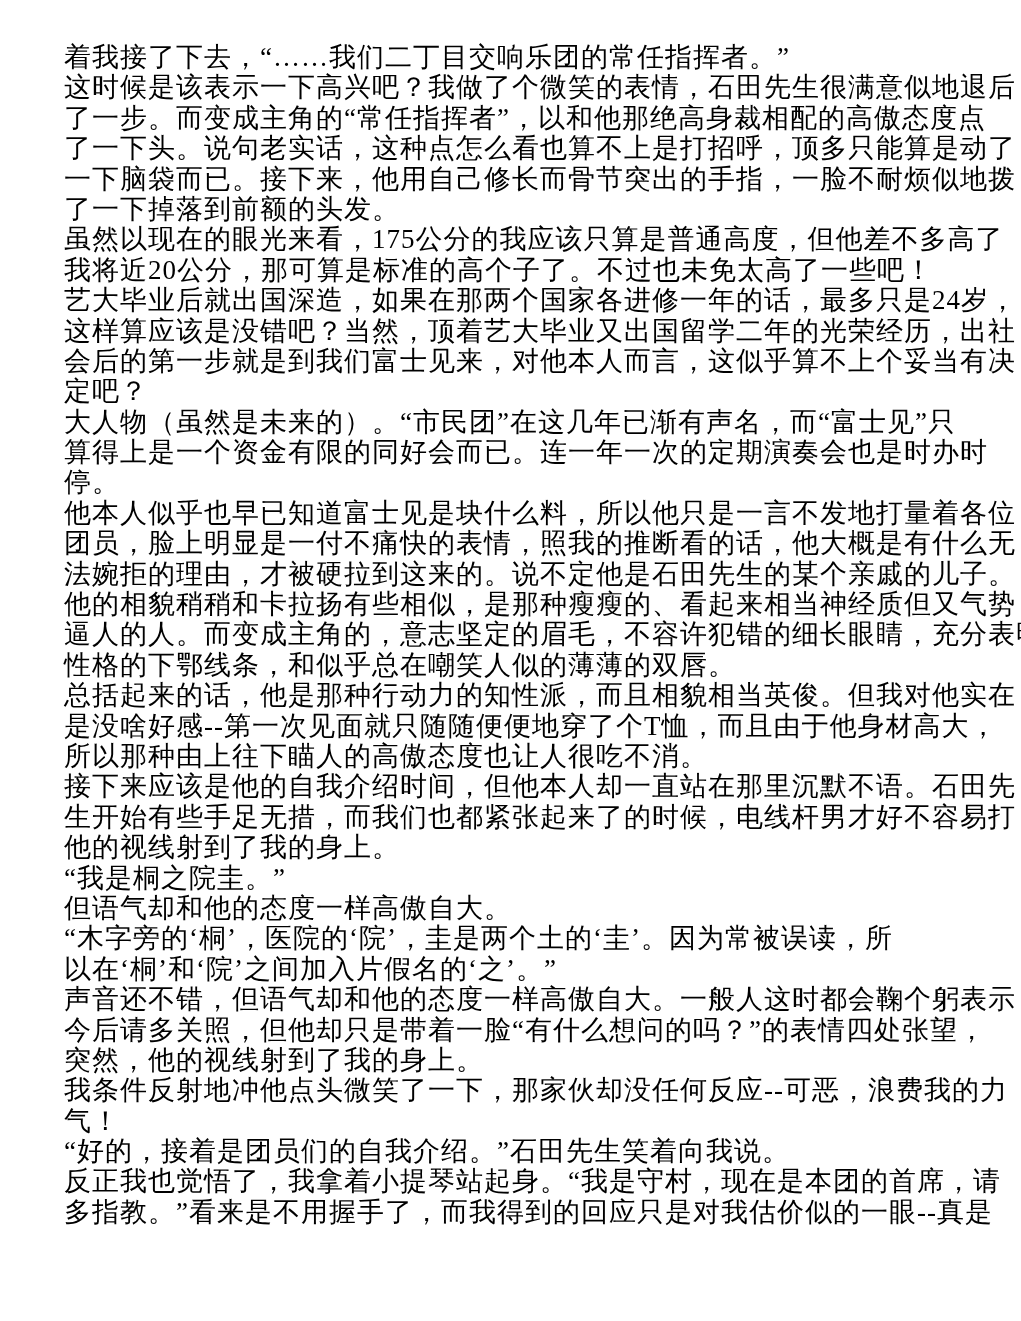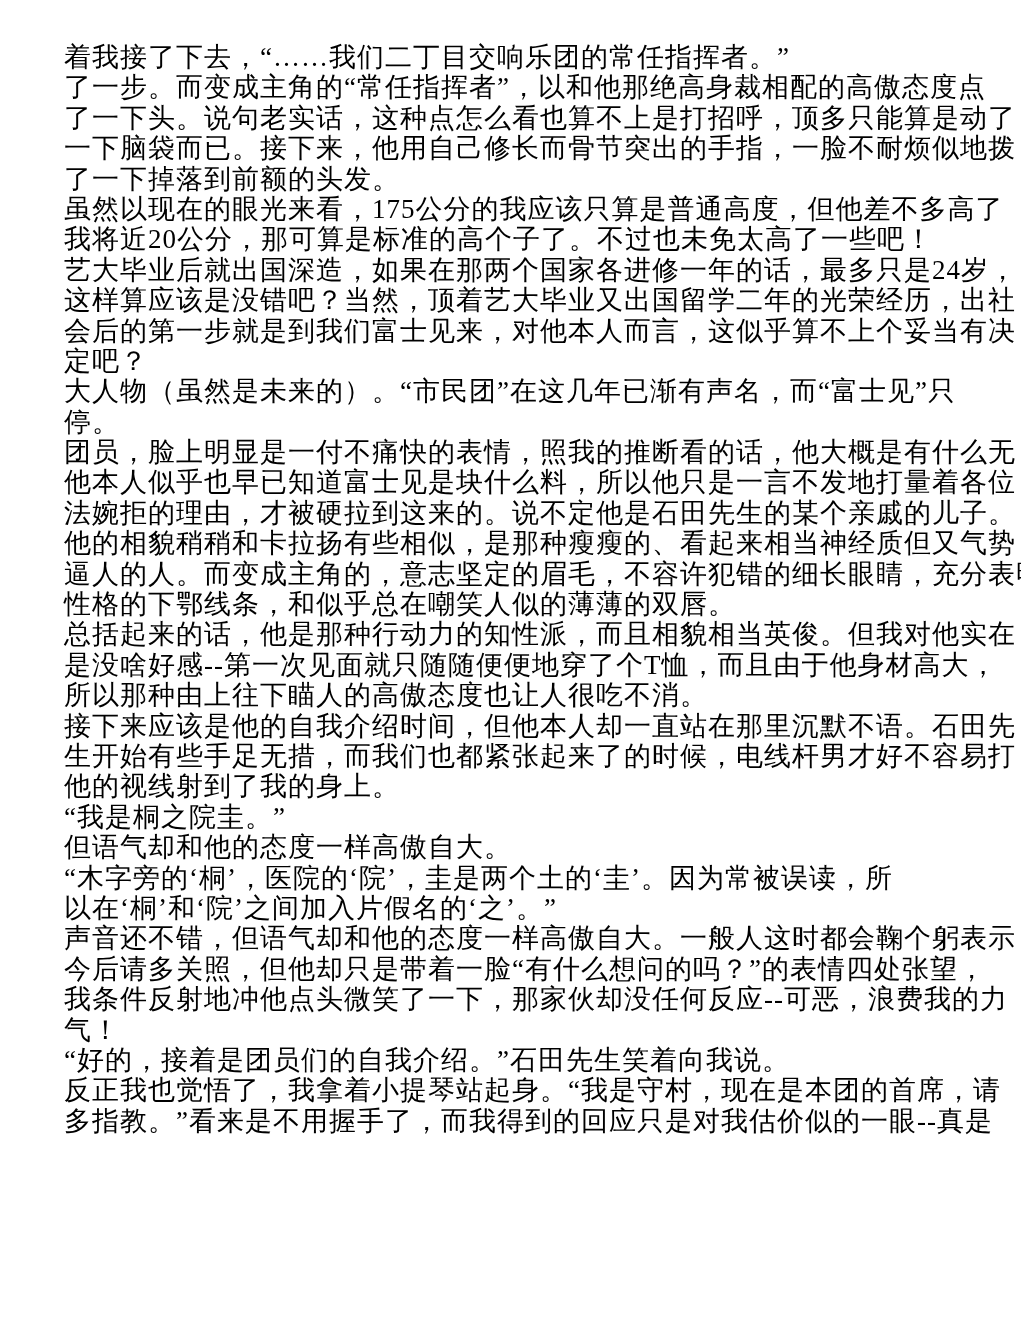--- a/index.html
+++ b/index.html
@@ -31,49 +31,52 @@
     overflow: visible;
     font-weight: 500;
   }
 </style>
 </head>
 <body>
 
 <div class="page">
   <div class="text-block" id="text-block">
       <div class="text-line">着我接了下去，“……我们二丁目交响乐团的常任指挥者。”</div>
+      <div class="text-line">这时候是该表示一下高兴吧？我做了个微笑的表情，石田先生很满意似地退后</div>
       <div class="text-line">了一步。而变成主角的“常任指挥者”，以和他那绝高身裁相配的高傲态度点</div>
       <div class="text-line">了一下头。说句老实话，这种点怎么看也算不上是打招呼，顶多只能算是动了</div>
       <div class="text-line">一下脑袋而已。接下来，他用自己修长而骨节突出的手指，一脸不耐烦似地拨</div>
       <div class="text-line">了一下掉落到前额的头发。</div>
       <div class="text-line">虽然以现在的眼光来看，175公分的我应该只算是普通高度，但他差不多高了</div>
       <div class="text-line">我将近20公分，那可算是标准的高个子了。不过也未免太高了一些吧！</div>
       <div class="text-line">艺大毕业后就出国深造，如果在那两个国家各进修一年的话，最多只是24岁，</div>
       <div class="text-line">这样算应该是没错吧？当然，顶着艺大毕业又出国留学二年的光荣经历，出社</div>
       <div class="text-line">会后的第一步就是到我们富士见来，对他本人而言，这似乎算不上个妥当有决</div>
       <div class="text-line">定吧？</div>
       <div class="text-line">大人物（虽然是未来的）。“市民团”在这几年已渐有声名，而“富士见”只</div>
+      <div class="text-line">算得上是一个资金有限的同好会而已。连一年一次的定期演奏会也是时办时</div>
       <div class="text-line">停。</div>
+      <div class="text-line">他本人似乎也早已知道富士见是块什么料，所以他只是一言不发地打量着各位</div>
       <div class="text-line">团员，脸上明显是一付不痛快的表情，照我的推断看的话，他大概是有什么无</div>
-      <div class="text-line">他本人似乎也早已知道富士见是块什么料，所以他只是一言不发地打量着各位</div>
       <div class="text-line">法婉拒的理由，才被硬拉到这来的。说不定他是石田先生的某个亲戚的儿子。</div>
       <div class="text-line">他的相貌稍稍和卡拉扬有些相似，是那种瘦瘦的、看起来相当神经质但又气势</div>
       <div class="text-line">逼人的人。而变成主角的，意志坚定的眉毛，不容许犯错的细长眼睛，充分表明</div>
       <div class="text-line">性格的下鄂线条，和似乎总在嘲笑人似的薄薄的双唇。</div>
       <div class="text-line">总括起来的话，他是那种行动力的知性派，而且相貌相当英俊。但我对他实在</div>
       <div class="text-line">是没啥好感--第一次见面就只随随便便地穿了个T恤，而且由于他身材高大，</div>
       <div class="text-line">所以那种由上往下瞄人的高傲态度也让人很吃不消。</div>
       <div class="text-line">接下来应该是他的自我介绍时间，但他本人却一直站在那里沉默不语。石田先</div>
       <div class="text-line">生开始有些手足无措，而我们也都紧张起来了的时候，电线杆男才好不容易打</div>
       <div class="text-line">他的视线射到了我的身上。</div>
       <div class="text-line">“我是桐之院圭。”</div>
       <div class="text-line">但语气却和他的态度一样高傲自大。</div>
       <div class="text-line">“木字旁的‘桐’，医院的‘院’，圭是两个土的‘圭’。因为常被误读，所</div>
       <div class="text-line">以在‘桐’和‘院’之间加入片假名的‘之’。”</div>
       <div class="text-line">声音还不错，但语气却和他的态度一样高傲自大。一般人这时都会鞠个躬表示</div>
       <div class="text-line">今后请多关照，但他却只是带着一脸“有什么想问的吗？”的表情四处张望，</div>
+      <div class="text-line">突然，他的视线射到了我的身上。</div>
       <div class="text-line">我条件反射地冲他点头微笑了一下，那家伙却没任何反应--可恶，浪费我的力</div>
       <div class="text-line">气！</div>
       <div class="text-line">“好的，接着是团员们的自我介绍。”石田先生笑着向我说。</div>
       <div class="text-line">反正我也觉悟了，我拿着小提琴站起身。“我是守村，现在是本团的首席，请</div>
       <div class="text-line">多指教。”看来是不用握手了，而我得到的回应只是对我估价似的一眼--真是</div>
     </div>
 </div>
 
 </body></html>

